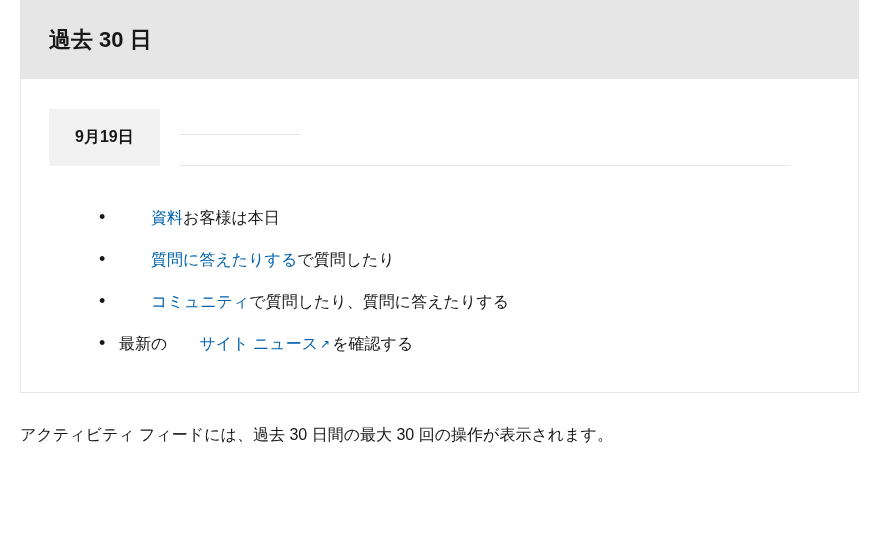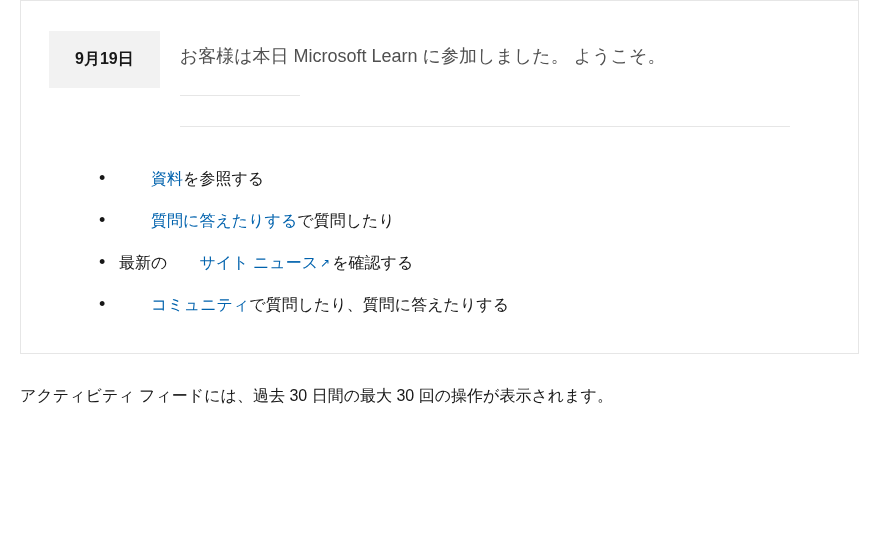--- a/index.html
+++ b/index.html
@@ -107,39 +107,41 @@
     border-bottom: 1px solid #e6e6e6;
     width: 120px;
     margin-top: 25px;
   }
 </style>
 </head>
 <body>
 
 <div class="root">
   <div class="card">
+    <div class="card-header">
+      <h2>過去 30 日</h2>
+    </div>
 
     <div class="entry-row">
       <div class="date-badge">9月19日</div>
       <div class="entry-content">
-        <p class="welcome">お客様は本日 Microsoft Learn に参加しました。 ようこそ。</p>
         <div class="entry-content-divider"></div>
       </div>
     </div>
 
     <ul class="link-list">
       <li>
-        <a class="link">資料</a><span>を参照する</span>
+        <a class="link">資料</a><span>お客様は本日</span>
       </li>
       <li>
         <a class="link">質問に答えたりする</a><span>で質問したり</span>
       </li>
       <li>
-        <span>最新の</span><a class="link"><span>サイト ニュース</span><span class="ext-icon">↗</span></a><span>を確認する</span>
+        <a class="link">コミュニティ</a><span>で質問したり、質問に答えたりする</span>
       </li>
       <li>
-        <a class="link">コミュニティ</a><span>で質問したり、質問に答えたりする</span>
+        <span>最新の</span><a class="link"><span>サイト ニュース</span><span class="ext-icon">↗</span></a><span>を確認する</span>
       </li>
     </ul>
   </div>
 
   <p class="footer-text">アクティビティ フィードには、過去 30 日間の最大 30 回の操作が表示されます。</p>
 </div>
 
 </body></html>

